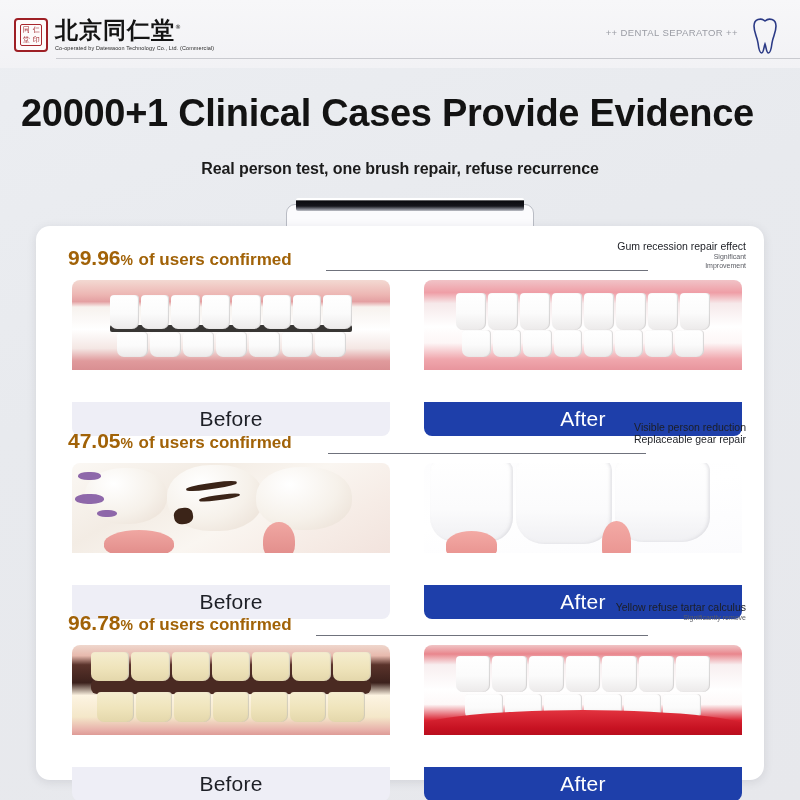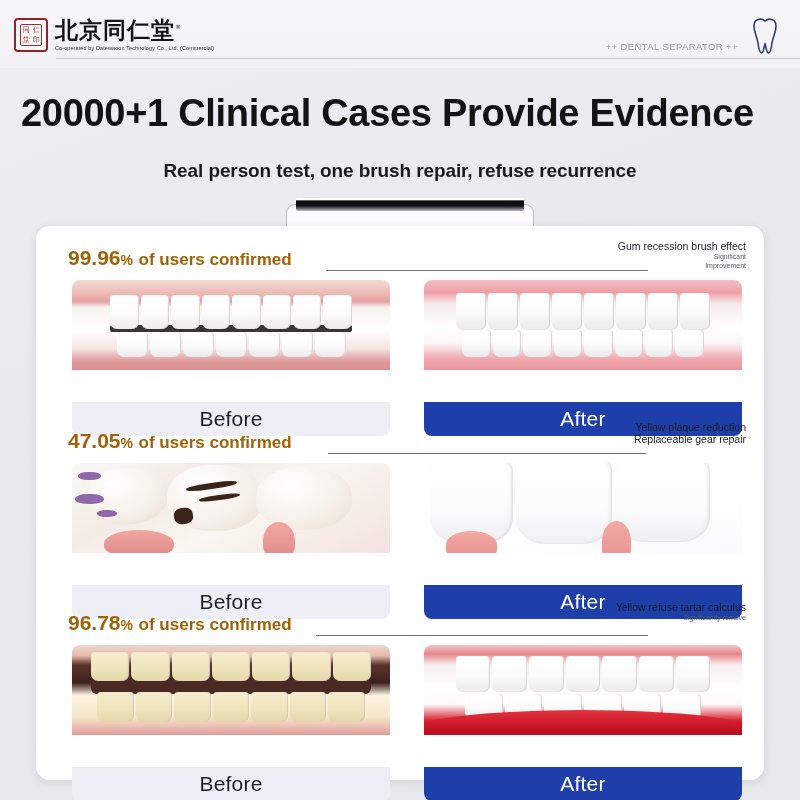--- a/index.html
+++ b/index.html
@@ -103,21 +103,21 @@
     right: 62px; top: 22px;
     text-align: right;
   }
   .hr-line1 {
     font-size: 10.5px;
     color: #20232b;
     letter-spacing: -0.1px;
     white-space: nowrap;
   }
   .hr-line2 {
-    margin-top: 19px;
+    margin-top: 5px;
     font-size: 9.5px;
     color: #9a9ca4;
     letter-spacing: 0.4px;
     white-space: nowrap;
   }
   .tooth-icon {
     position: absolute;
     right: 18px; top: 16px;
     width: 34px; height: 40px;
   }
@@ -133,21 +133,21 @@
     color: #131313;
     letter-spacing: -0.3px;
     white-space: nowrap;
     margin-left: 21px;
   }
   .subtitle {
     position: absolute;
     left: 0; top: 160px;
     width: 800px;
     text-align: center;
-    font-size: 19px;
+    font-size: 16px;
     font-weight: 600;
     color: #1b1b1b;
     letter-spacing: -0.1px;
     white-space: nowrap;
   }
 
   
   .banner {
     position: absolute;
     left: 286px; top: 198px;
@@ -440,21 +440,21 @@
 
   <div class="card">
 
     <div class="row row1">
       <div class="stat">
         <span class="pct">99.96</span><span class="pct-sign">%</span>
         <span class="rest">of users confirmed</span>
       </div>
       <div class="stat-underline" style="left:290px; width:322px;"></div>
       <div class="annot" style="top:8px;">
-        <div class="annot-main">Gum recession brush effect</div>
+        <div class="annot-main">Gum recession repair effect</div>
         <div class="annot-sub">Significant</div>
         <div class="annot-sub">Improvement</div>
       </div>
 
       <div class="panel left">
         <div class="photo p1b mouth">
           <div class="gapband"></div>
           <div class="teeth-top">
             <div class="tooth"></div>
               <div class="tooth"></div>
@@ -505,21 +505,21 @@
       </div>
     </div>
 
     <div class="row row2">
       <div class="stat">
         <span class="pct">47.05</span><span class="pct-sign">%</span>
         <span class="rest">of users confirmed</span>
       </div>
       <div class="stat-underline" style="left:292px; width:318px;"></div>
       <div class="annot" style="top:6px;">
-        <div class="annot-main">Yellow plaque reduction</div>
+        <div class="annot-main">Visible person reduction</div>
         <div class="annot-main">Replaceable gear repair</div>
       </div>
 
       <div class="panel left">
         <div class="photo p2b mouth">
           <div class="cusp" style="left:4%;  top:6%;  width:26%; height:62%;"></div>
           <div class="cusp" style="left:30%; top:2%;  width:30%; height:74%;"></div>
           <div class="cusp" style="left:58%; top:4%;  width:30%; height:70%;"></div>
           <div class="fissure" style="left:36%; top:22%; width:16%; height:7%;"></div>
           <div class="fissure" style="left:40%; top:36%; width:13%; height:6%;"></div>

